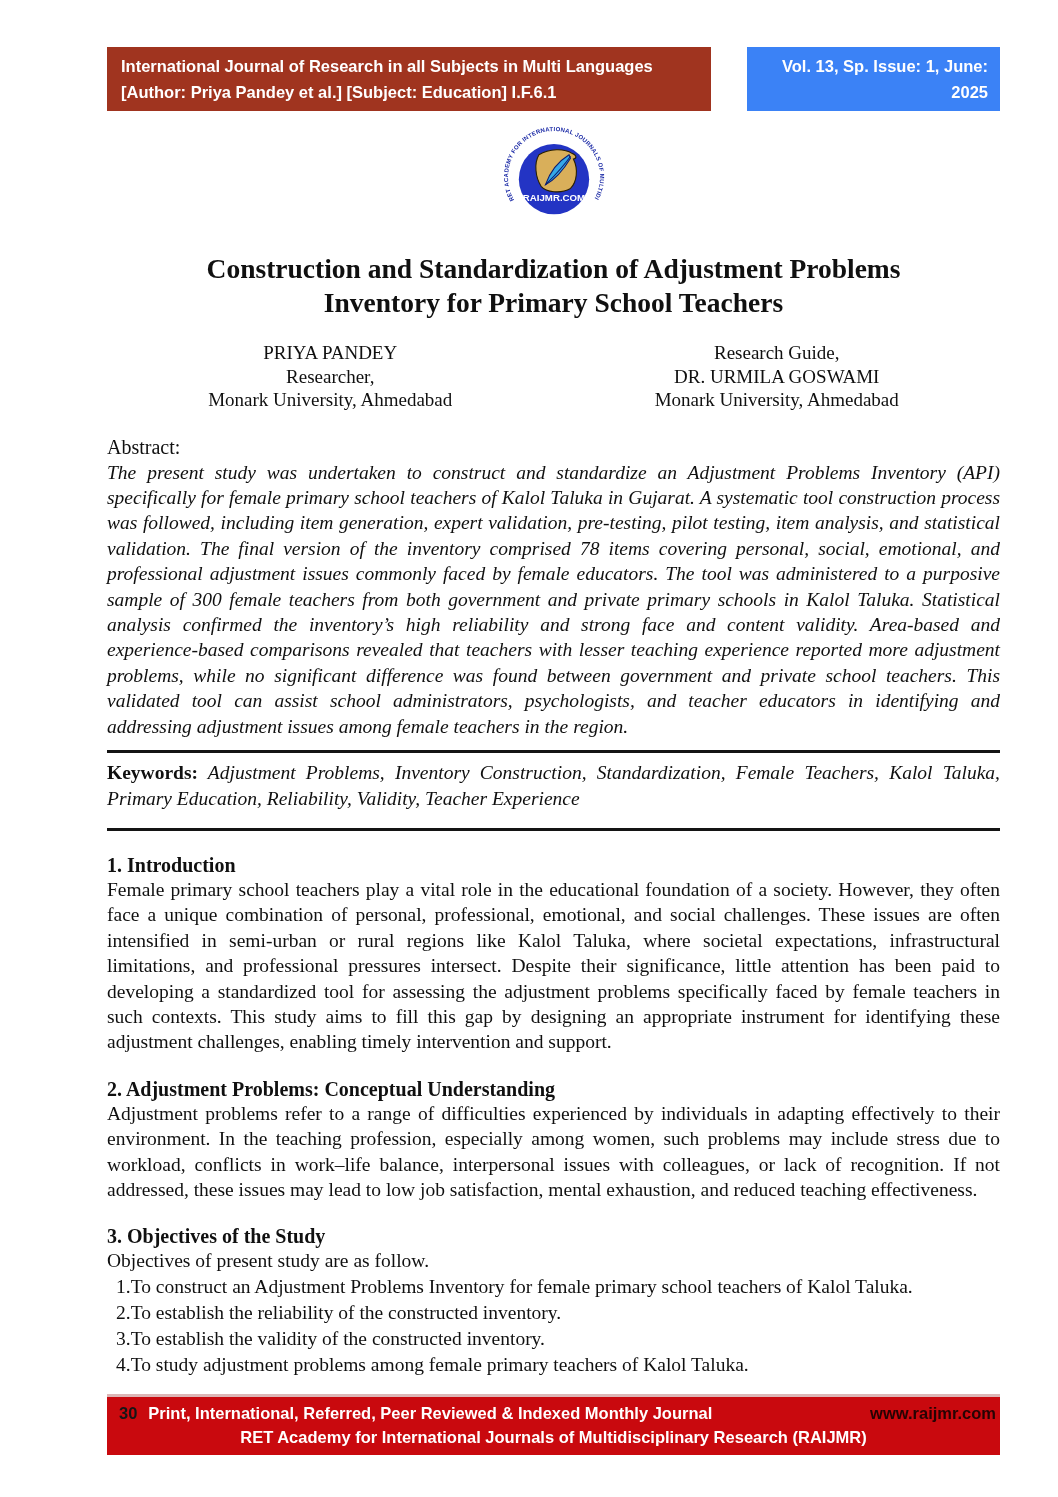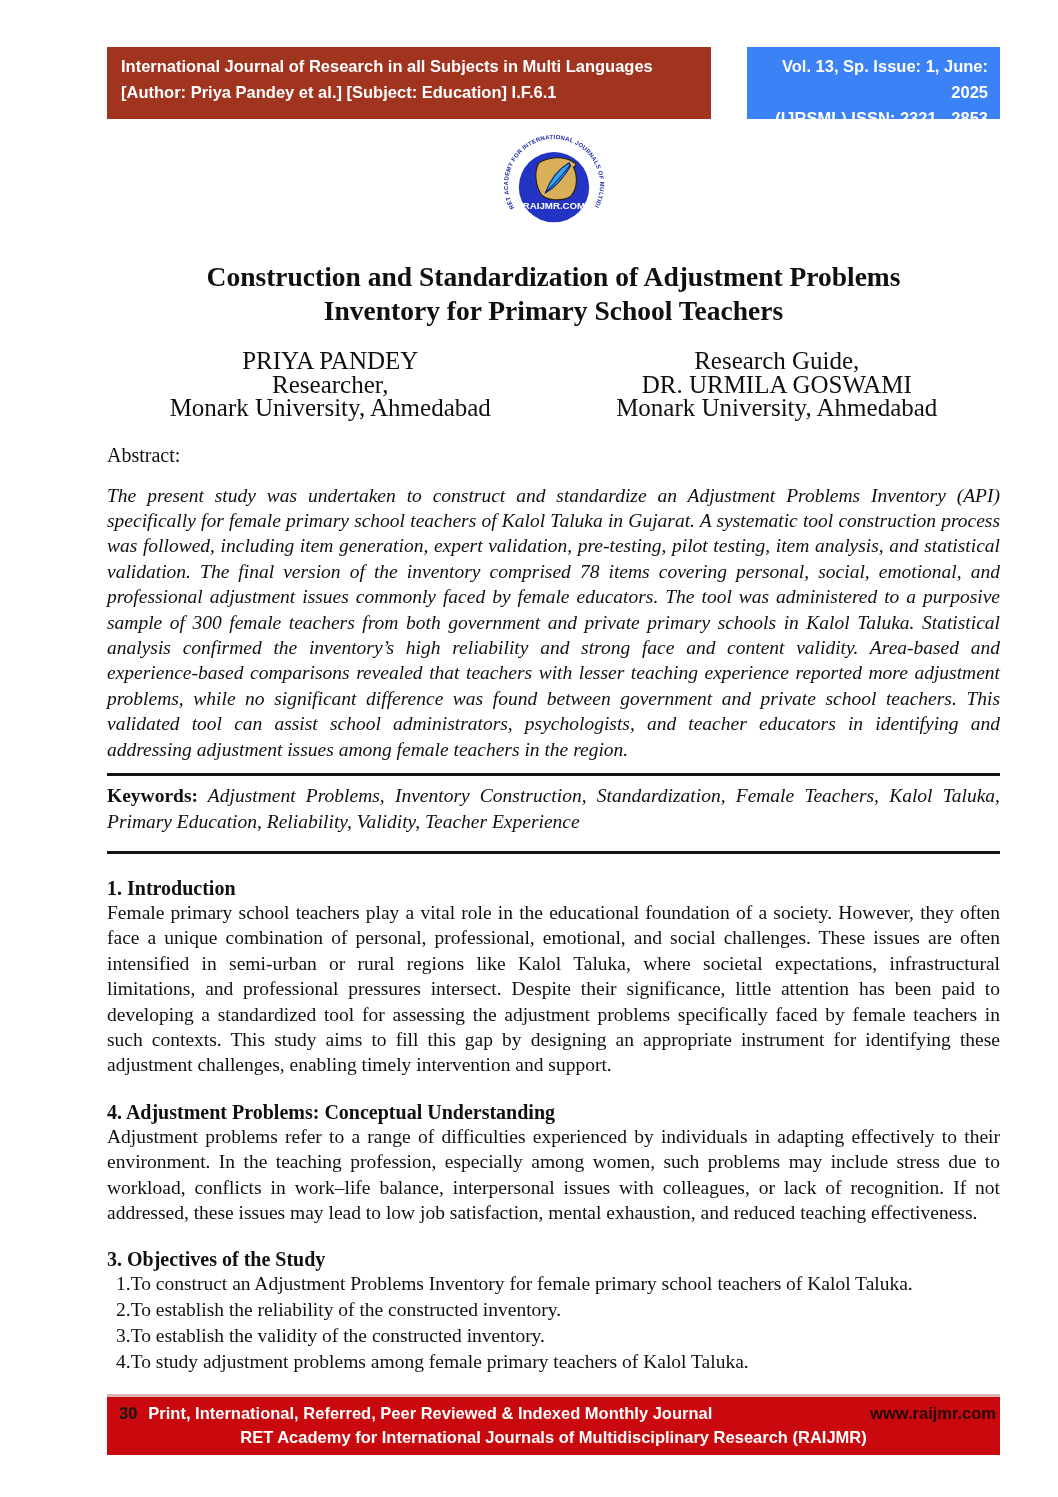--- a/index.html
+++ b/index.html
@@ -16,21 +16,21 @@
   }
   .inner {
     position: absolute;
     left: 107px;
     top: 0;
     width: 893px;
   }
   
   .banner {
     display: flex;
-    height: 72px;
+    height: 64px;
     margin-top: 47px;
     font-family: "Liberation Sans", sans-serif;
     font-weight: bold;
     font-size: 16.5px;
     gap: 36px;
   }
   .banner-left {
     width: 604px;
     background: #a0341f;
     color: #ffffff;
@@ -53,33 +53,33 @@
     font-weight: bold;
     font-size: 27.5px;
     line-height: 34px;
     margin-top: 14px;
   }
   
   .authors {
     display: flex;
     margin-top: 21px;
     text-align: center;
-    font-size: 25px;
+    font-size: 19px;
     line-height: 23.5px;
     justify-content: center;
   }
   .author { width: 50%; }
   
   .abstract-h { font-weight: normal; font-size: 20px; margin-top: 24px; }
   .abstract-p {
     font-style: italic;
     text-align: justify;
     font-size: 19.5px;
     line-height: 25.4px;
-    margin-top: 16px;
+    margin-top: 1px;
   }
   
   .keywords {
     margin-top: 11px;
     border-top: 3px solid #141414;
     border-bottom: 3px solid #141414;
     padding: 7px 0 16px 0;
     font-size: 19.5px;
     line-height: 26px;
     text-align: justify;
@@ -165,24 +165,25 @@
     <div class="abstract-h">Abstract:</div>
     <p class="abstract-p">The present study was undertaken to construct and standardize an Adjustment Problems Inventory (API) specifically for female primary school teachers of Kalol Taluka in Gujarat. A systematic tool construction process was followed, including item generation, expert validation, pre-testing, pilot testing, item analysis, and statistical validation. The final version of the inventory comprised 78 items covering personal, social, emotional, and professional adjustment issues commonly faced by female educators. The tool was administered to a purposive sample of 300 female teachers from both government and private primary schools in Kalol Taluka. Statistical analysis confirmed the inventory’s high reliability and strong face and content validity. Area-based and experience-based comparisons revealed that teachers with lesser teaching experience reported more adjustment problems, while no significant difference was found between government and private school teachers. This validated tool can assist school administrators, psychologists, and teacher educators in identifying and addressing adjustment issues among female teachers in the region.</p>
 
     <div class="keywords">
       <span class="kw-label">Keywords:</span><span class="kw-text"> Adjustment Problems, Inventory Construction, Standardization, Female Teachers, Kalol Taluka, Primary Education, Reliability, Validity, Teacher Experience</span>
     </div>
 
     <div class="sec-h">1. Introduction</div>
     <p class="sec-p">Female primary school teachers play a vital role in the educational foundation of a society. However, they often face a unique combination of personal, professional, emotional, and social challenges. These issues are often intensified in semi-urban or rural regions like Kalol Taluka, where societal expectations, infrastructural limitations, and professional pressures intersect. Despite their significance, little attention has been paid to developing a standardized tool for assessing the adjustment problems specifically faced by female teachers in such contexts. This study aims to fill this gap by designing an appropriate instrument for identifying these adjustment challenges, enabling timely intervention and support.</p>
 
-    <div class="sec-h">4. Adjustment Problems: Conceptual Understanding</div>
+    <div class="sec-h">2. Adjustment Problems: Conceptual Understanding</div>
     <p class="sec-p">Adjustment problems refer to a range of difficulties experienced by individuals in adapting effectively to their environment. In the teaching profession, especially among women, such problems may include stress due to workload, conflicts in work–life balance, interpersonal issues with colleagues, or lack of recognition. If not addressed, these issues may lead to low job satisfaction, mental exhaustion, and reduced teaching effectiveness.</p>
 
     <div class="sec-h">3. Objectives of the Study</div>
+    <div class="obj-intro">Objectives of present study are as follow.</div>
     <div class="obj-item">1.To construct an Adjustment Problems Inventory for female primary school teachers of Kalol Taluka.</div>
     <div class="obj-item">2.To establish the reliability of the constructed inventory.</div>
     <div class="obj-item">3.To establish the validity of the constructed inventory.</div>
     <div class="obj-item">4.To study adjustment problems among female primary teachers of Kalol Taluka.</div>
 
   </div>
 
   <div class="footer">
     <div class="f-row1">
       <span class="f-num">30</span>

